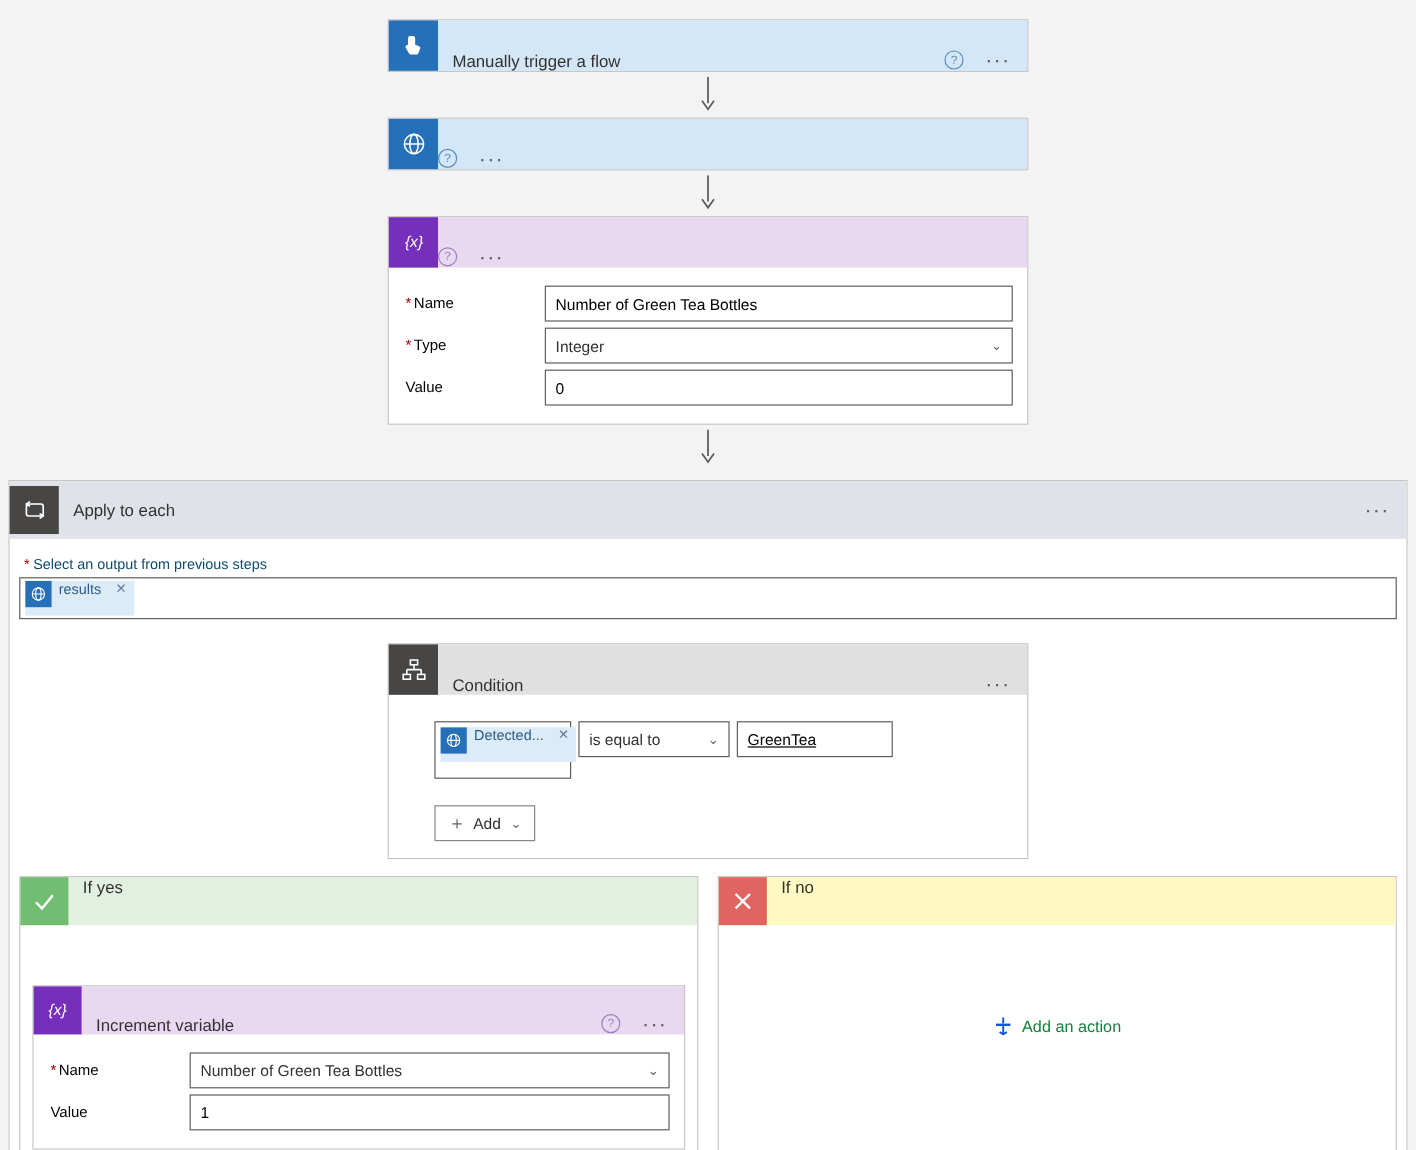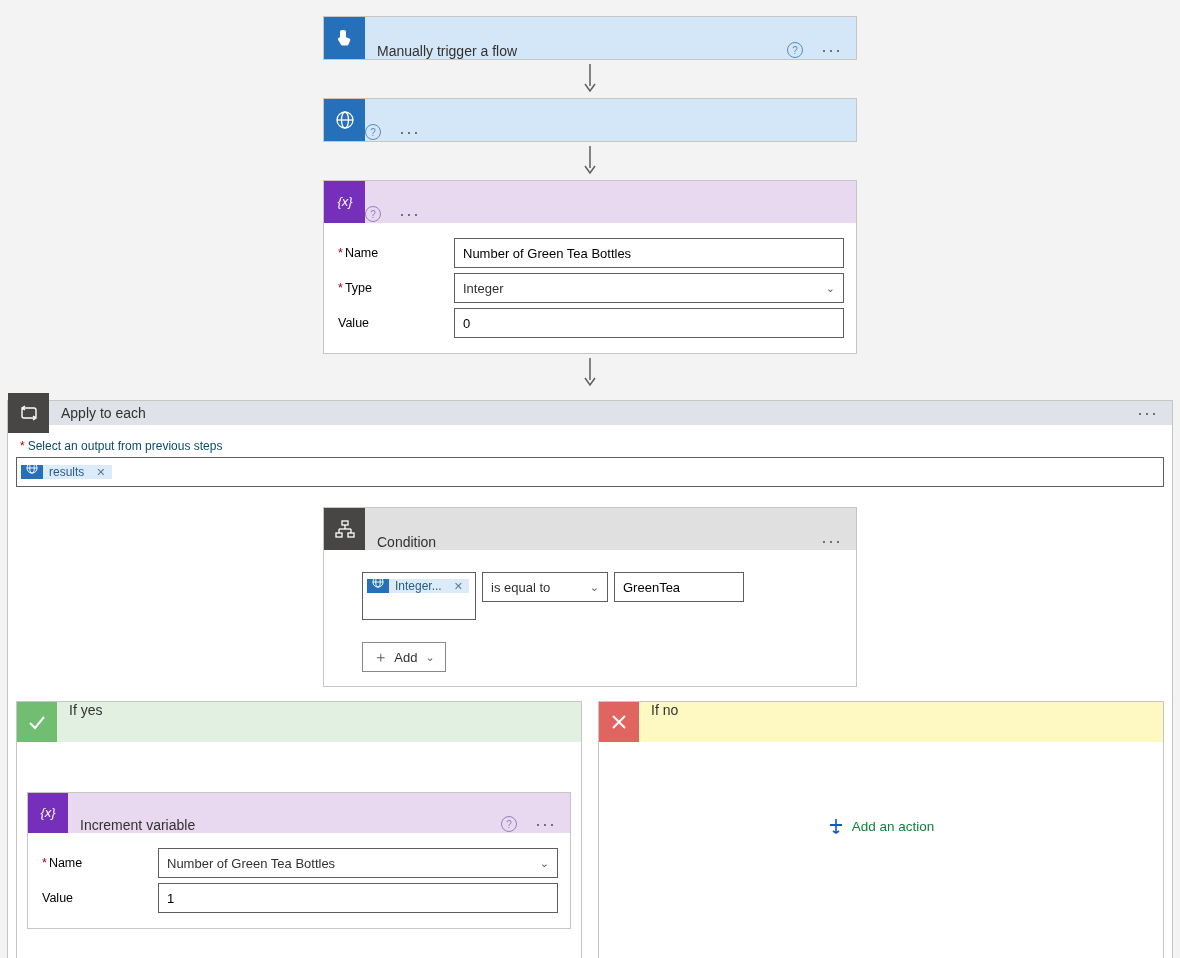--- a/index.html
+++ b/index.html
@@ -142,21 +142,21 @@
     
     .foreach-card {
       width: 1166px;
       border: 1px solid #c8c6c4;
       background: #fff;
       margin-top: 8px;
     }
     .foreach-header {
       display: flex;
       align-items: center;
-      height: 24px;
+      height: 48px;
       background: #dfe2e8;
       padding-right: 10px;
       cursor: pointer;
     }
     .foreach-header .icon-box {
       width: 41px; height: 40px; background:#484644;
       display:flex;align-items:center;justify-content:center;
     }
     .foreach-header .title { flex:1; padding-left:12px; font-size:14px;}
     .foreach-body { padding: 10px 8px 10px 8px; }
@@ -170,23 +170,23 @@
       border: 1px solid #605e5c;
       min-height: 30px;
       display: flex;
       align-items: center;
       padding: 2px 4px;
       gap: 4px;
       background:#fff;
     }
     .token {
       display: inline-flex;
-      align-items: flex-end;
+      align-items: flex-start;
       background: #dcebfa;
-      height: 14px;
+      height: 29px;
       font-size: 12px;
       border-radius: 0;
       overflow: hidden;
     }
     .token .tk-icon {
       width: 22px; height: 22px; background:#2670ba;
       display:flex;align-items:center;justify-content:center;
     }
     .token .tk-text { padding: 0 6px; color:#2b5b86;}
     .token .tk-x { padding: 0 6px; color:#627a92; cursor:pointer; font-size:11px;}
@@ -217,20 +217,21 @@
       background:#fff;
       cursor:pointer;
     }
     .cond-right {
       width: 130px;
       height: 30px;
       border: 1px solid #605e5c;
       padding: 0 8px;
       font-size: 13px;
       background:#fff;
+      text-decoration:underline;
     }
     .add-btn {
       margin-top: 22px;
       height: 30px;
       width: 84px;
       border: 1px solid #8a8886;
       background: #fff;
       display: flex;
       align-items: center;
       justify-content: center;
@@ -430,21 +431,21 @@
             <div class="cond-row">
               <div class="cond-left">
                 <span class="token">
                   <span class="tk-icon">
                     <svg width="14" height="14" viewBox="0 0 22 22">
                         <circle cx="11" cy="11" r="8" fill="none" stroke="#fff" stroke-width="1.5"></circle>
                         <ellipse cx="11" cy="11" rx="3.5" ry="8" fill="none" stroke="#fff" stroke-width="1.5"></ellipse>
                         <line x1="3" y1="11" x2="19" y2="11" stroke="#fff" stroke-width="1.5"></line>
                       </svg>
                   </span>
-                  <span class="tk-text">Integer...</span>
+                  <span class="tk-text">Detected...</span>
                   <span class="tk-x">✕</span>
                 </span>
               </div>
               <div class="cond-op">
                 <span>is equal to</span>
                 <span class="chev">⌄</span>
               </div>
               <input class="cond-right" value="GreenTea" style="">
             </div>
             <div class="add-btn">

